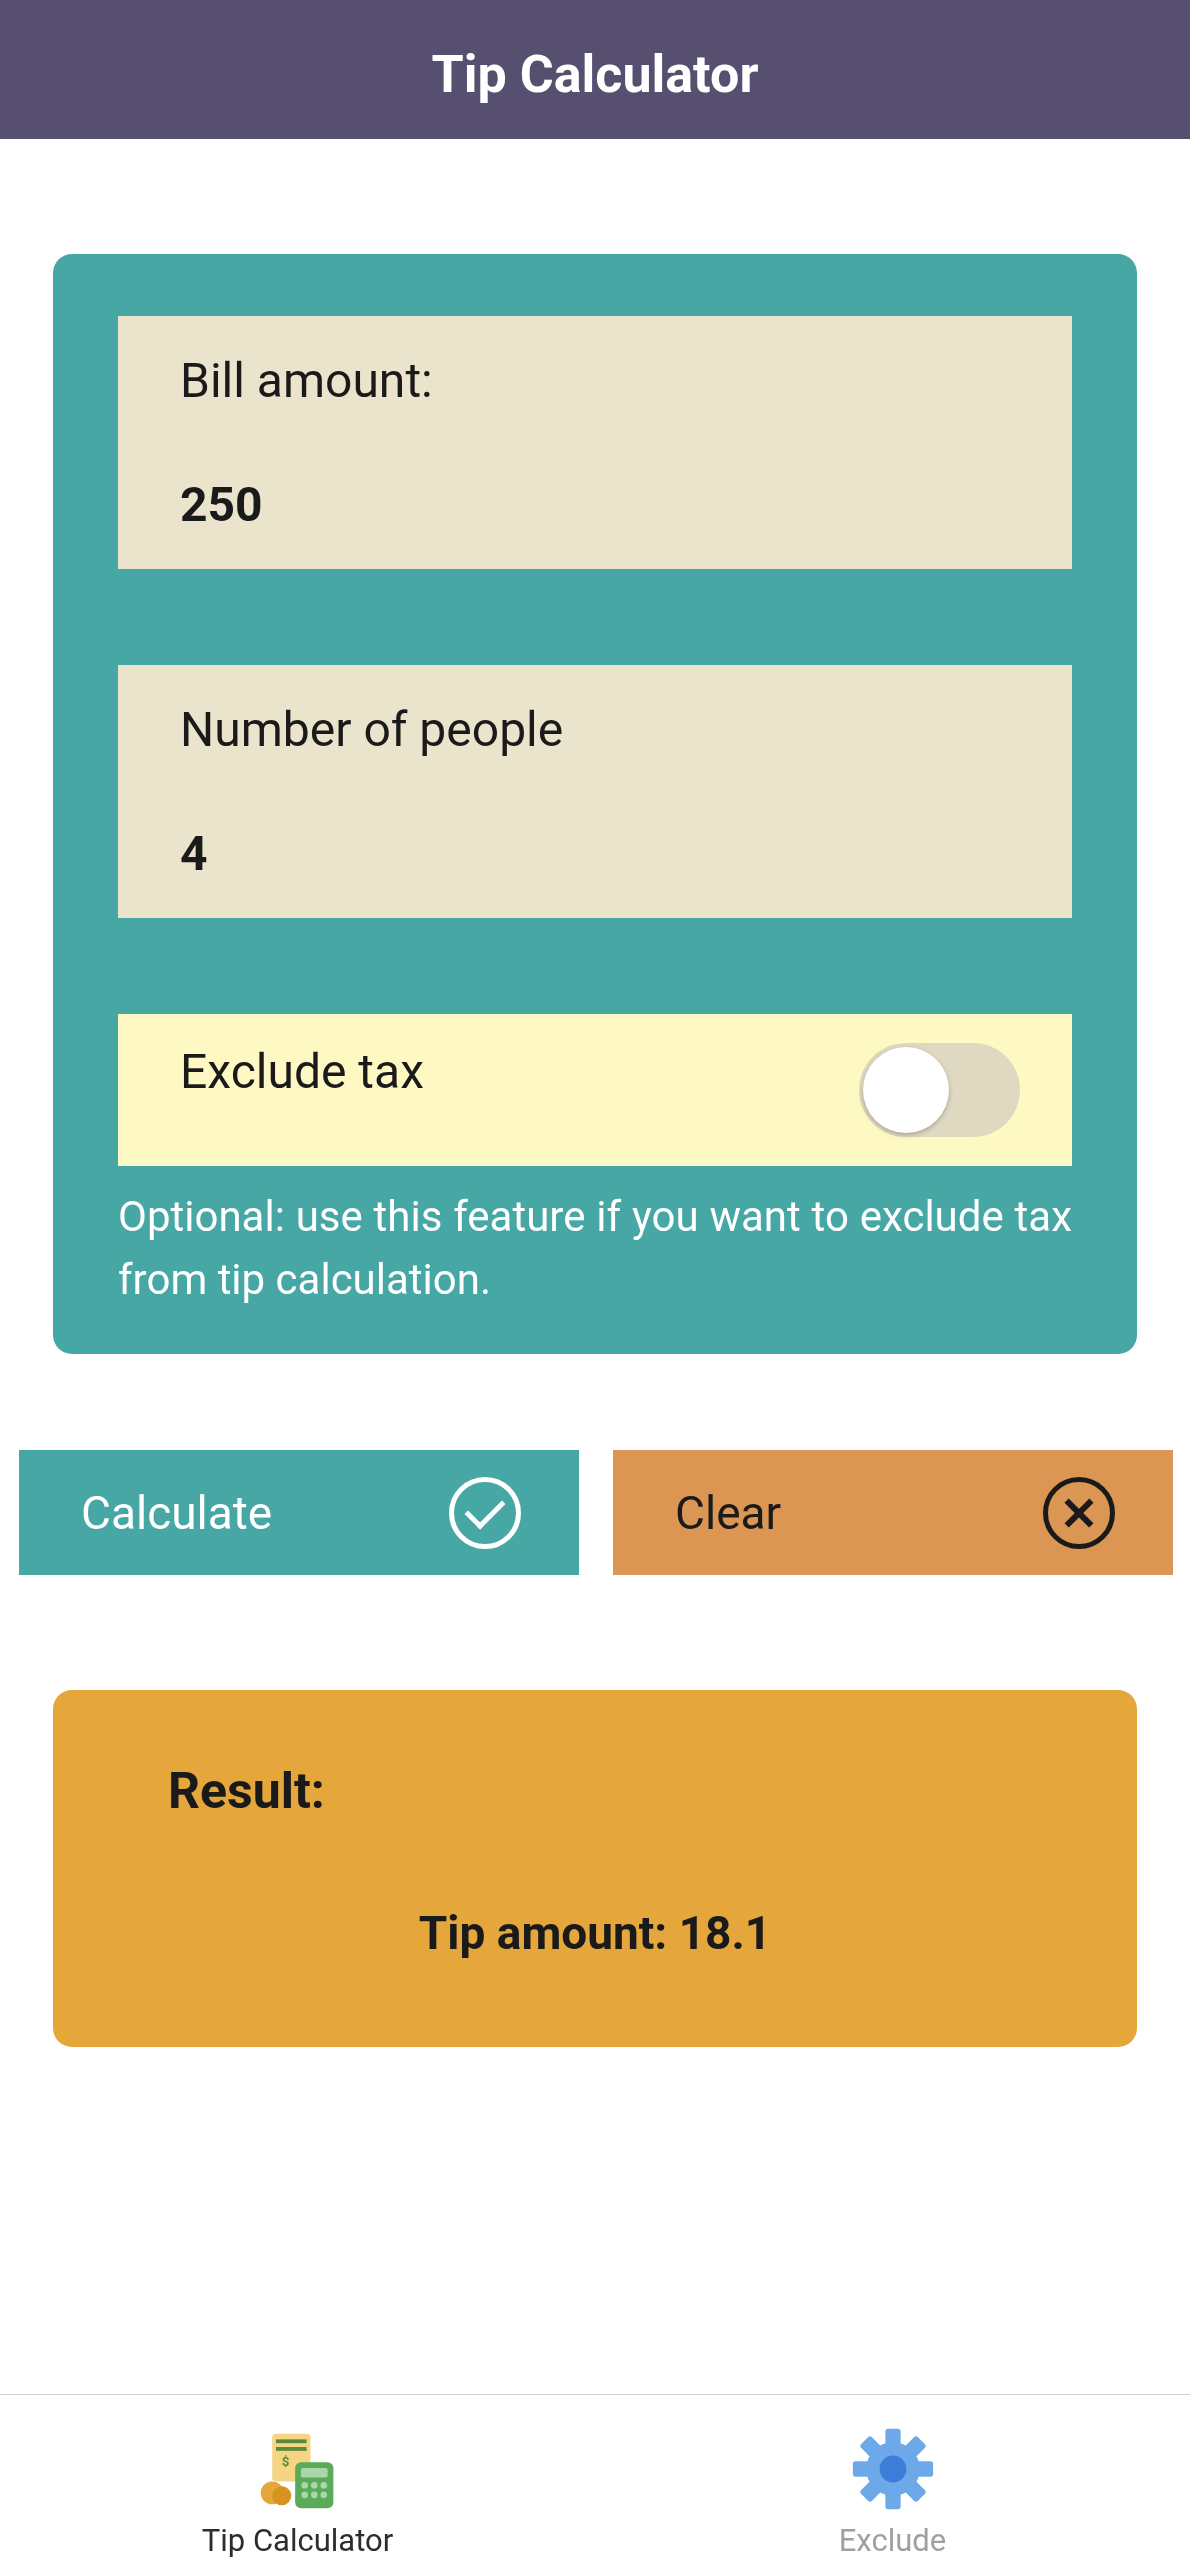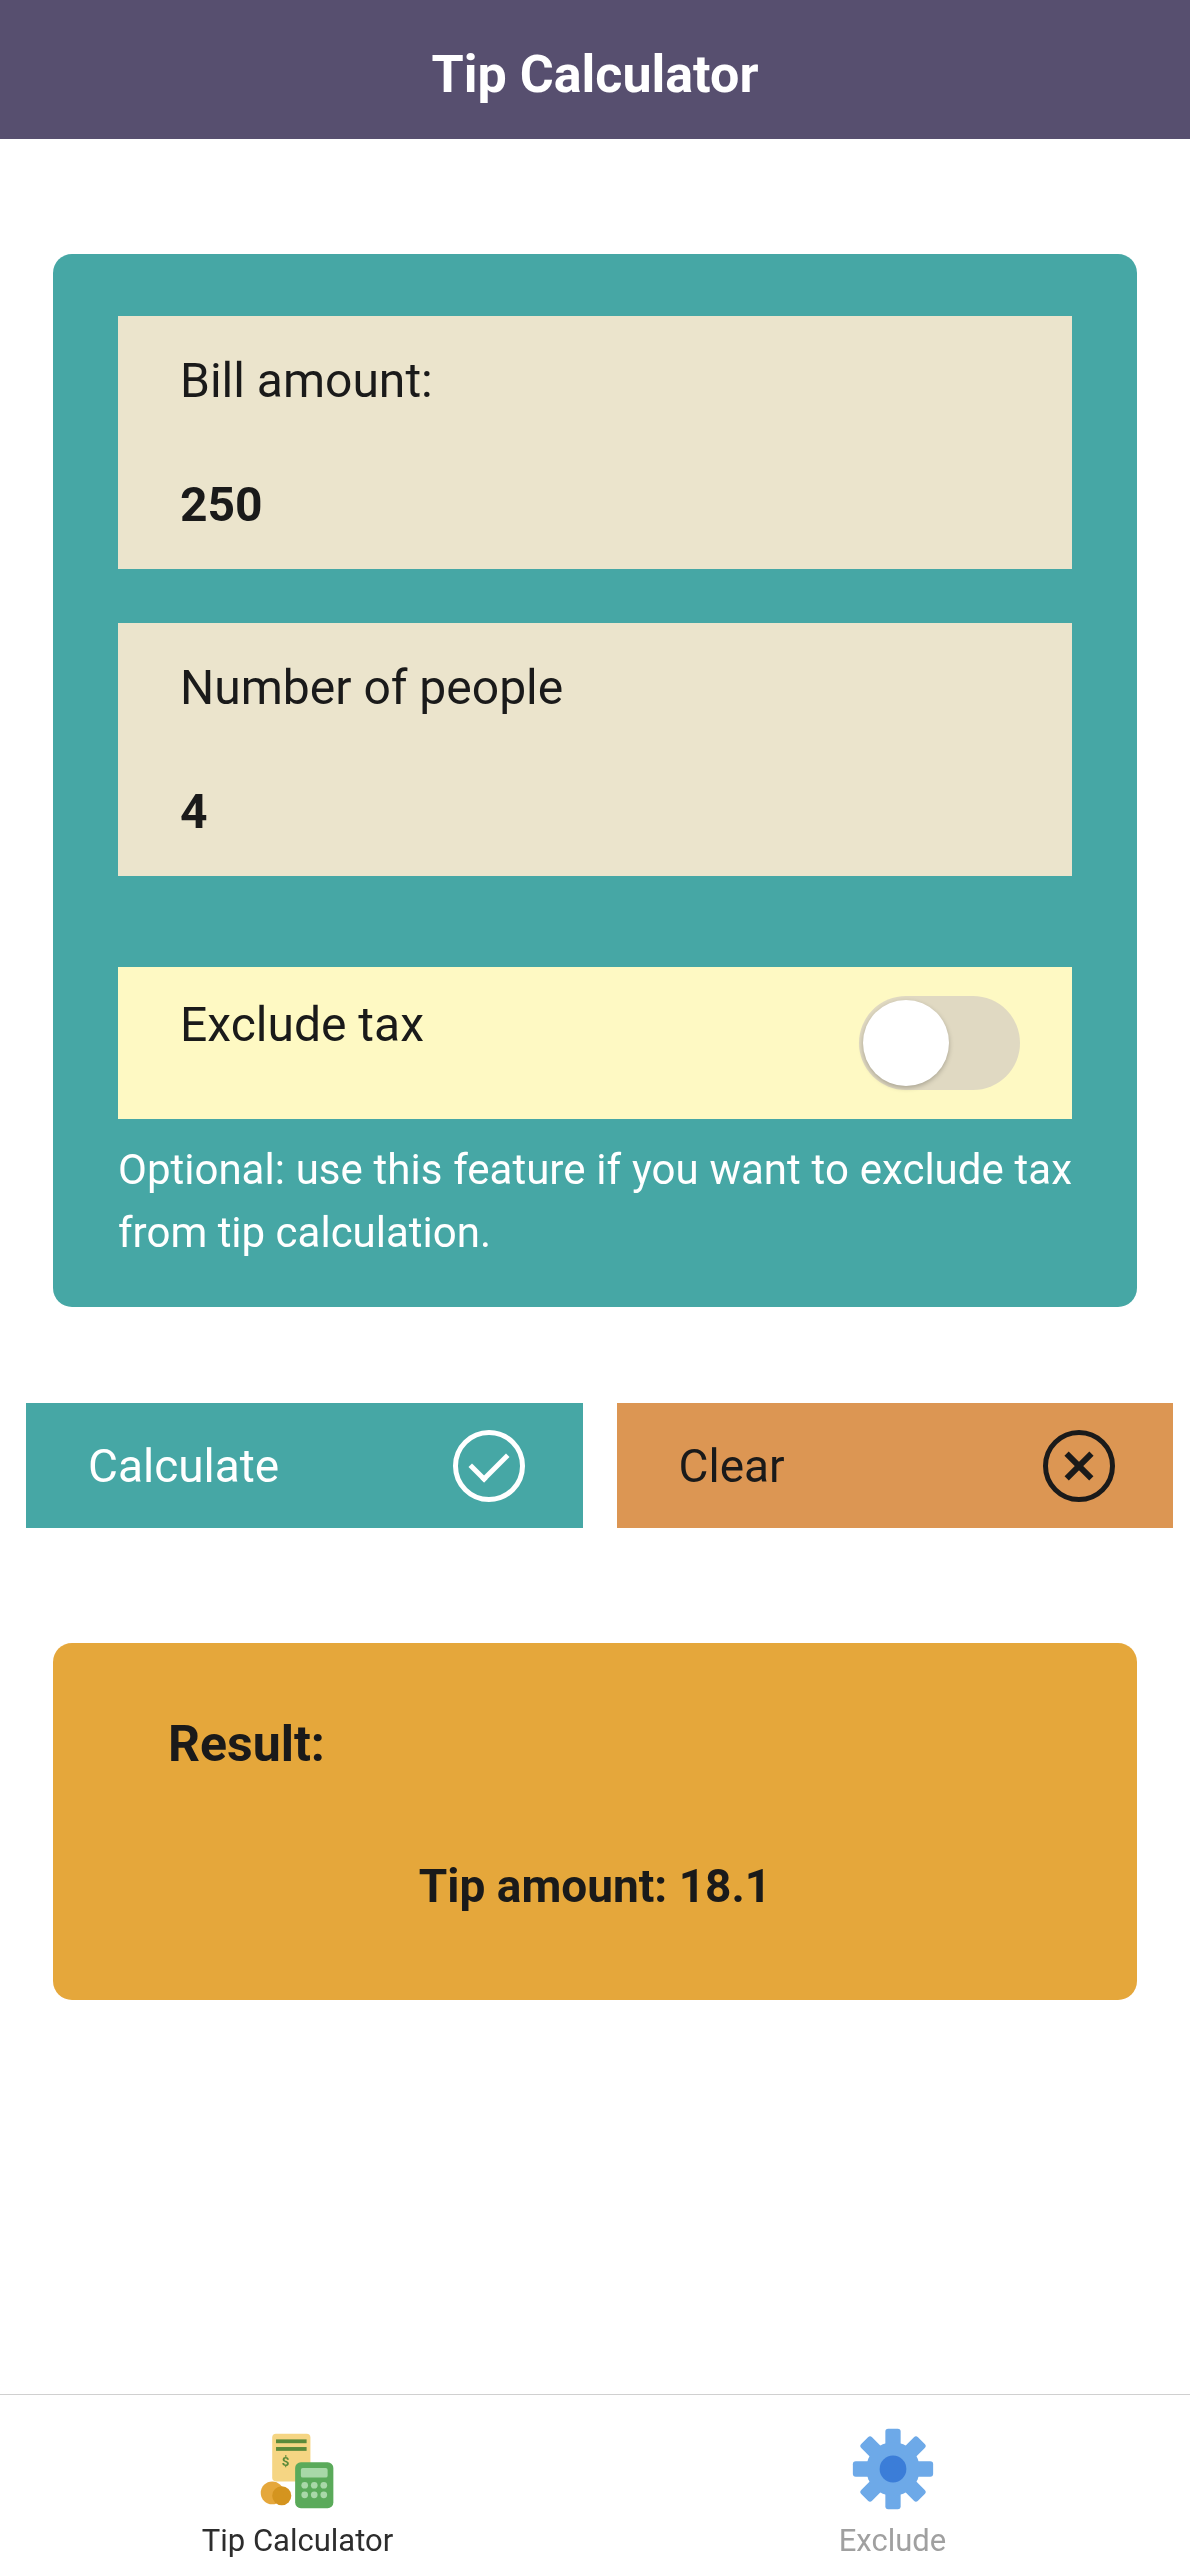--- a/index.html
+++ b/index.html
@@ -35,21 +35,21 @@
     .form-card {
       margin: 115px 53px 0 53px;
       background: #46a7a5;
       border-radius: 19px;
       padding: 62px 65px 43px 65px;
     }
     
     .input-block {
       background: #ebe4cc;
       padding: 36px 62px;
-      margin-bottom: 54px;
+      margin-bottom: 96px;
     }
     
     .input-block:last-of-type {
       margin-bottom: 0;
     }
     
     .input-label {
       font-size: 48px;
       color: #1a1a1a;
       margin-bottom: 67px;
@@ -103,21 +103,21 @@
       color: #ffffff;
       font-size: 42px;
       margin-top: 19px;
       text-align: justify;
       line-height: 1.5;
     }
     
     .button-row {
       display: flex;
       gap: 34px;
-      margin: 96px 17px 0 26px;
+      margin: 96px 17px 0 19px;
     }
     
     .btn {
       flex: 1;
       height: 125px;
       display: flex;
       align-items: center;
       justify-content: space-between;
       padding: 0 58px 0 62px;
       font-size: 46px;

